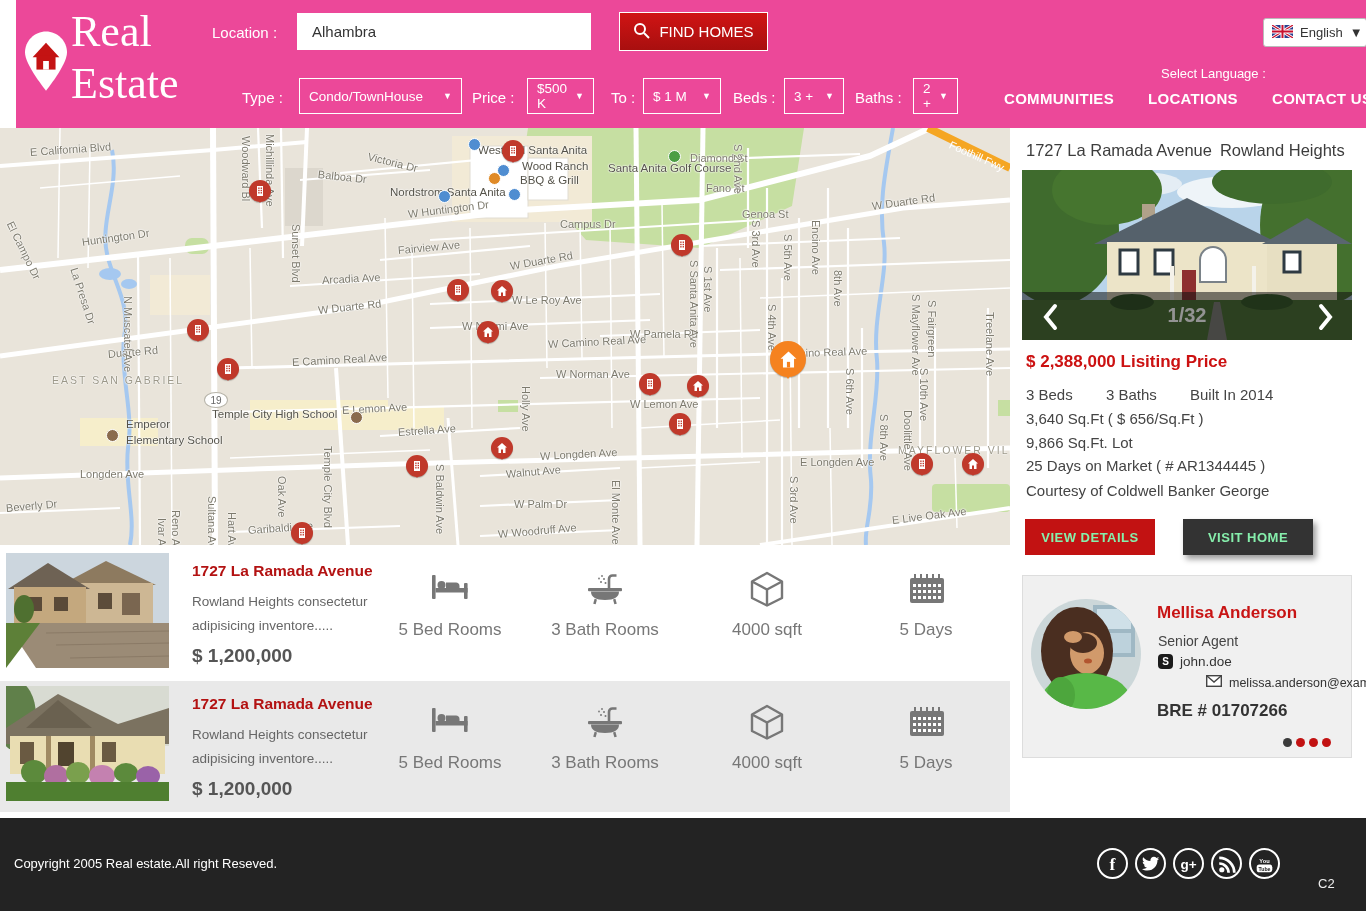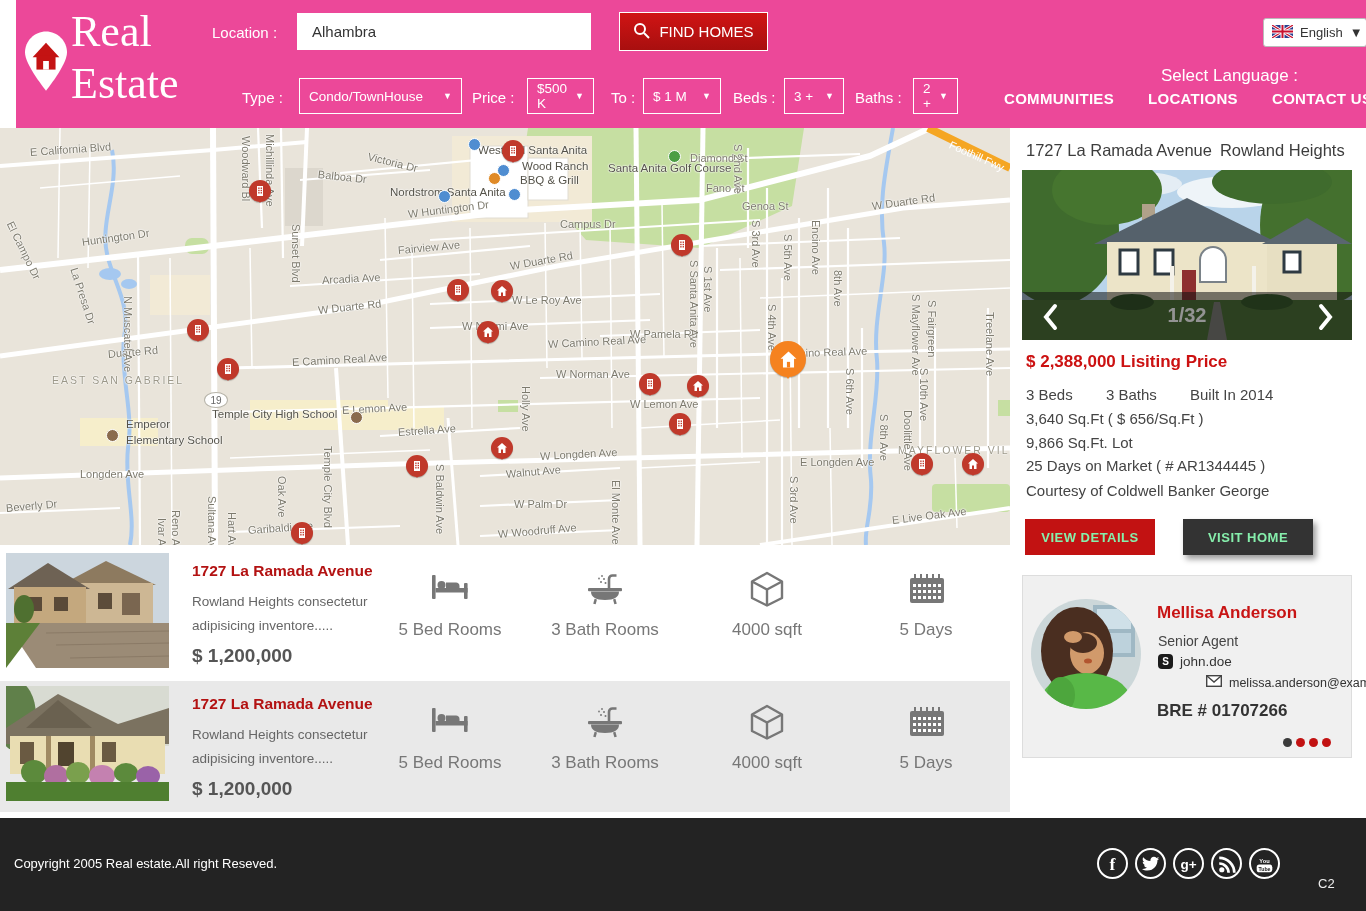--- a/index.html
+++ b/index.html
@@ -6,21 +6,21 @@
   body { font-family: "Liberation Sans", sans-serif; background:#fff; }
   #page { position:relative; width:1366px; height:911px; background:#fff; overflow:hidden; }
 
   
   #hdr { position:absolute; top:0; left:16px; width:1363px; height:128px; background:#ec4899; }
   .pin-logo { position:absolute; left:9px; top:31px; }
   .logo-text { position:absolute; left:55px; top:6px; font-family:"Liberation Serif", serif; color:#fff; font-size:44px; line-height:52px; }
   .hdr-label { position:absolute; color:#fff; font-size:15px; }
   .loc-input { position:absolute; left:281px; top:13px; width:294px; height:37px; background:#fff; border:1px solid #fff; font-size:15px; color:#333; padding:0 14px; font-family:"Liberation Sans",sans-serif; }
   .find-btn { position:absolute; left:603px; top:12px; width:149px; height:39px; background:linear-gradient(#d01414,#a80f0f); border:1px solid #fff; color:#fff; font-size:15px; display:flex; align-items:center; justify-content:center; gap:9px; cursor:pointer; font-family:"Liberation Sans",sans-serif; }
-  .lang-label { position:absolute; left:1145px; top:26px; color:#fff; font-size:17px;margin-top:40px; }
+  .lang-label { position:absolute; left:1145px; top:26px; color:#fff; font-size:13px;margin-top:40px; }
   .lang-box { position:absolute; left:1247px; top:18px; width:104px; height:29px; background:#fff; border:1px solid #bbb; border-radius:3px; display:flex; align-items:center; gap:7px; padding:0 8px; cursor:pointer; }
   .lang-box span { font-size:13px; color:#333; }
   .lang-caret { font-size:8px; color:#444; }
   .fbox { position:absolute; top:78px; height:36px; border:1px solid #fff; color:#fff; font-size:13.5px; display:flex; align-items:center; justify-content:space-between; padding:0 9px; cursor:pointer; }
   .fcaret { font-size:9px; margin-left:8px; }
   .nav-item { position:absolute; top:90px; color:#fff; font-size:15px; font-weight:bold; letter-spacing:0.3px; cursor:pointer; }
 
   
   #map { position:absolute; top:128px; left:0; width:1010px; height:417px; background:#e9e4da; overflow:hidden; cursor:grab; }
   #roads { position:absolute; top:0; left:0; z-index:1; }
@@ -260,21 +260,21 @@
         <span class="map-label" style="left: 30px; top: 18px; transform: rotate(-4deg);">E California Blvd</span>
         <span class="map-label" style="left: 368px; top: 22px; transform: rotate(14deg);">Victoria Dr</span>
         <span class="map-label" style="left: 318px; top: 40px; transform: rotate(6deg);">Balboa Dr</span>
         <span class="map-label poi" style="left: 390px; top: 58px;">Nordstrom Santa Anita</span>
         <span class="map-label poi" style="left: 478px; top: 16px;">Westfield Santa Anita</span>
         <span class="map-label poi" style="left: 522px; top: 32px;">Wood Ranch</span>
         <span class="map-label poi" style="left: 520px; top: 46px;">BBQ &amp; Grill</span>
         <span class="map-label poi" style="left: 608px; top: 34px;">Santa Anita Golf Course</span>
         <span class="map-label" style="left: 690px; top: 24px;">Diamond St</span>
         <span class="map-label" style="left: 706px; top: 54px;">Fano St</span>
-        <span class="map-label" style="left: 742px; top: 72px;">Genoa St</span>
+        <span class="map-label" style="left: 742px; top: 80px;">Genoa St</span>
         <span class="map-label" style="left: 872px; top: 72px; transform: rotate(-8deg);">W Duarte Rd</span>
         <span class="map-label hwy" style="left: 950px; top: 10px; transform: rotate(24deg);">Foothill Fwy</span>
         <span class="map-label" style="left: 408px; top: 80px; transform: rotate(-7deg);">W Huntington Dr</span>
         <span class="map-label" style="left: 82px; top: 108px; transform: rotate(-8deg);">Huntington Dr</span>
         <span class="map-label" style="left: 560px; top: 90px;">Campus Dr</span>
         <span class="map-label" style="left: 398px; top: 116px; transform: rotate(-5deg);">Fairview Ave</span>
         <span class="map-label" style="left: 322px; top: 146px; transform: rotate(-3deg);">Arcadia Ave</span>
         <span class="map-label" style="left: 510px; top: 132px; transform: rotate(-10deg);">W Duarte Rd</span>
         <span class="map-label" style="left: 318px; top: 176px; transform: rotate(-6deg);">W Duarte Rd</span>
         <span class="map-label" style="left: 108px; top: 220px; transform: rotate(-5deg);">Duarte Rd</span>

